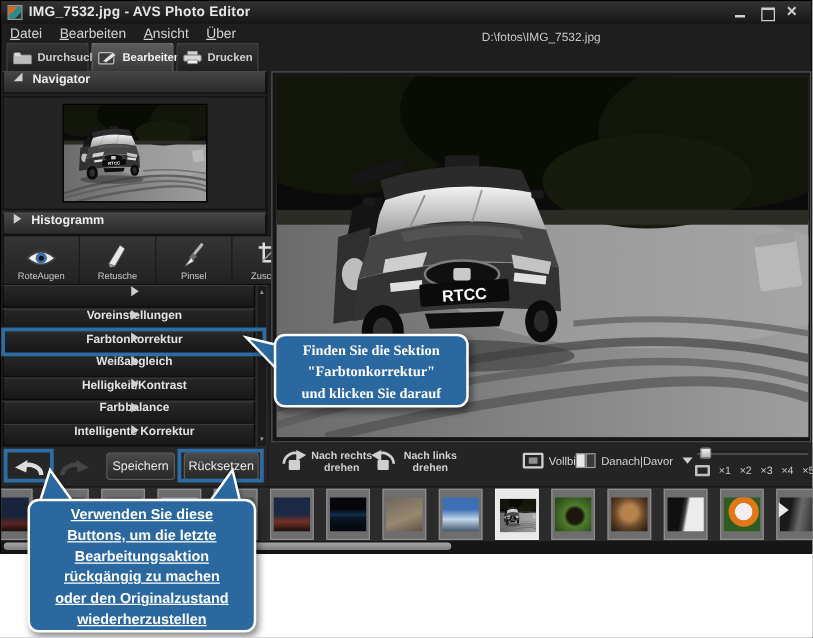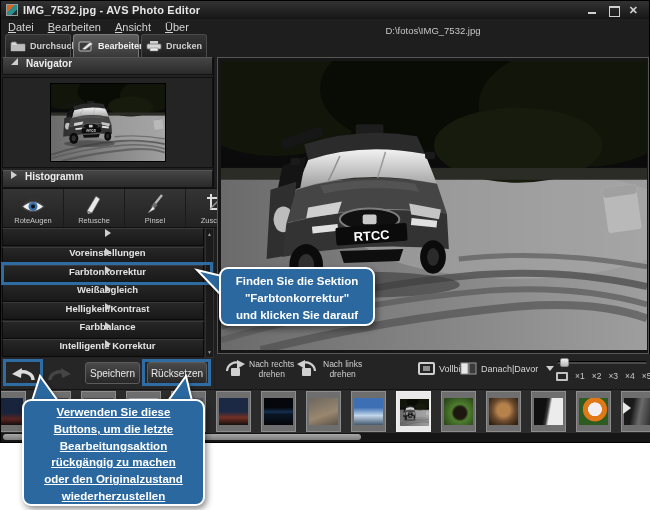--- a/index.html
+++ b/index.html
@@ -68,21 +68,21 @@
     display:flex; align-items:center; justify-content:center; cursor:pointer; }
 
   
   .path-label { position:absolute; left:214px; top:24px; width:436px; text-align:center; color:#c8c8c8; font-size:9.5px; }
   .image-box { position:absolute; left:216px; top:56px; width:432px; height:297px; background:#161616; border:1px solid #565656; }
   .image-box svg.mainimg { position:absolute; left:3px; top:3px; }
 
   
   .bottom-toolbar { position:absolute; left:214px; top:353px; width:436px; height:35px; background:#242424; color:#cfcfcf; }
   .tb-item { position:absolute; display:flex; align-items:center; gap:4px; cursor:pointer; }
-  .tb-label2 { font-size:8.5px; line-height:10px; text-align:center; color:#cfcfcf; }
+  .tb-label2 { font-size:8.5px; line-height:10px; text-align:center; color:#cfcfcf;font-weight:bold; }
   .tb-label { font-size:9px; color:#d6d6d6; }
   .caret { width:0; height:0; border-left:4px solid transparent; border-right:4px solid transparent; border-top:5px solid #cfcfcf; margin-left:4px; }
   .zoom-slider { position:absolute; left:556px; top:357px; width:90px; height:9px; cursor:pointer; }
   .zs-track { position:absolute; left:0; top:3px; width:90px; height:3px; background:#4a4a4a; border-radius:2px; box-shadow:0 1px 0 #000 inset; }
   .zs-handle { position:absolute; left:3px; top:0; width:9px; height:9px; background:linear-gradient(#efefef,#b5b5b5); border-radius:2px; border:1px solid #888; }
   .zoom-row { position:absolute; left:555px; top:370px; display:flex; align-items:center; gap:7px; }
   .fit-icon { width:12px; height:9px; border:2px solid #c0c0c0; border-radius:1px; }
   .zl { color:#c9c9c9; font-size:8.5px; cursor:pointer; }
 
   
@@ -97,21 +97,21 @@
   .hs-thumb { position:absolute; left:2px; top:1px; width:358px; height:6px; background:linear-gradient(#a8a8a8,#7d7d7d); border-radius:3px; cursor:pointer; }
   .hs-grip { position:absolute; left:128px; top:1px; width:12px; height:4px;
     background:repeating-linear-gradient(90deg,#5e5e5e 0 2px,transparent 2px 4px); }
 
   
   .callout { position:absolute; background:#2b689f; border:2px solid #fff; border-radius:9px;
     color:#fff; font-weight:bold; text-align:center; box-shadow:2px 3px 6px rgba(0,0,0,.45); z-index:20; }
   .callout .cl { font-size:11.5px; }
   .pointer-svg { position:absolute; z-index:19; filter:drop-shadow(1px 2px 2px rgba(0,0,0,.35)); }
   #callout-farbton { left:219px; top:267px; width:156px; height:59px; padding-top:4px; }
-  #callout-farbton .cl { line-height:17px; }
+  #callout-farbton .cl { line-height:17px;font-family:Liberation Serif, serif; }
   #callout-undo { left:22px; top:399px; width:183px; height:107px; padding-top:3px; }
   #callout-undo .cl { line-height:16.8px;text-decoration:underline; }
 </style>
 </head>
 <body>
 
 <svg width="0" height="0" style="position:absolute">
   <defs>
     <linearGradient id="gg" x1="0" y1="0" x2="1" y2="0">
       <stop offset="0" stop-color="#6b6b6b"></stop>

